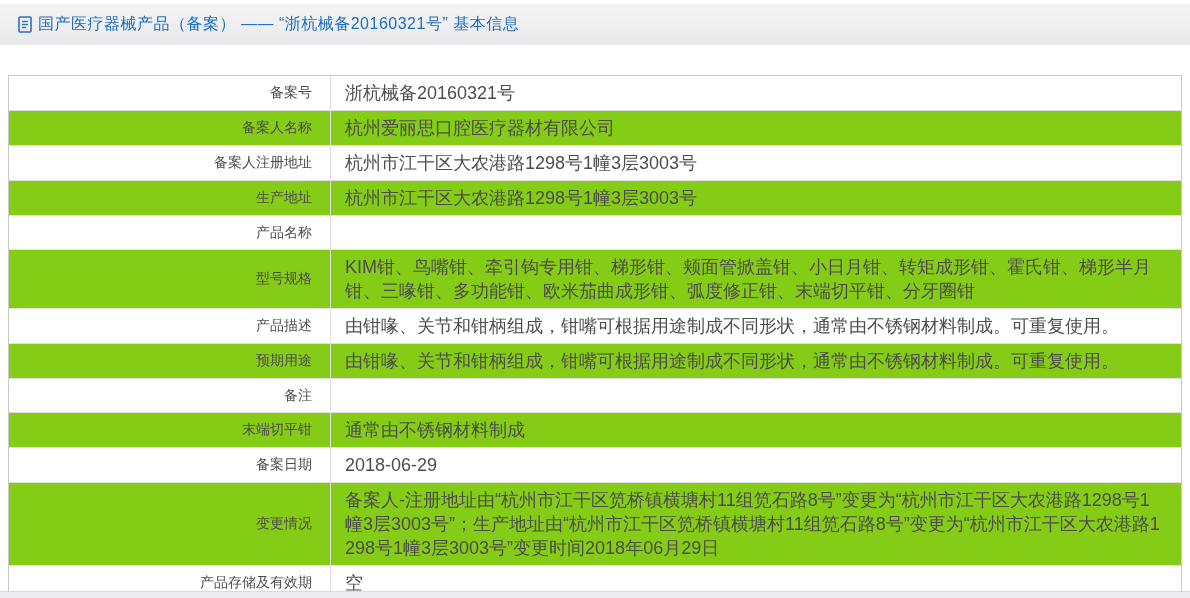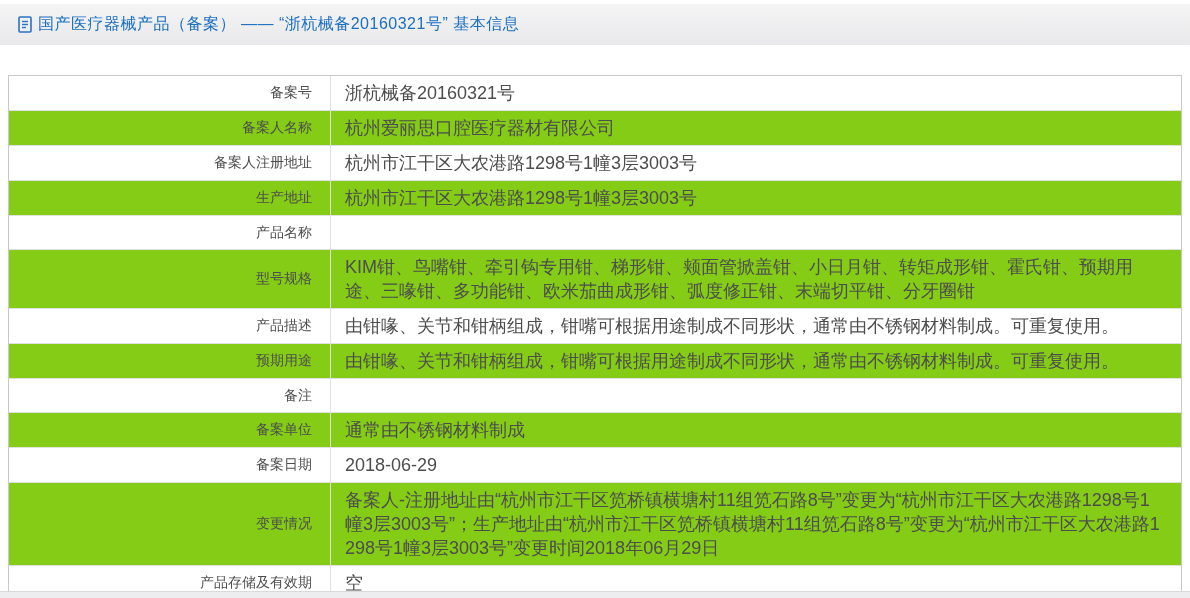--- a/index.html
+++ b/index.html
@@ -101,36 +101,36 @@
     </div>
     <div class="row alt">
       <div class="label-cell">生产地址</div>
       <div class="value-cell">杭州市江干区大农港路1298号1幢3层3003号</div>
     </div>
     <div class="row">
       <div class="label-cell">产品名称</div>
     </div>
     <div class="row alt">
       <div class="label-cell">型号规格</div>
-      <div class="value-cell">KIM钳、鸟嘴钳、牵引钩专用钳、梯形钳、颊面管掀盖钳、小日月钳、转矩成形钳、霍氏钳、预期用途、三喙钳、多功能钳、欧米茄曲成形钳、弧度修正钳、末端切平钳、分牙圈钳</div>
+      <div class="value-cell">KIM钳、鸟嘴钳、牵引钩专用钳、梯形钳、颊面管掀盖钳、小日月钳、转矩成形钳、霍氏钳、梯形半月钳、三喙钳、多功能钳、欧米茄曲成形钳、弧度修正钳、末端切平钳、分牙圈钳</div>
     </div>
     <div class="row">
       <div class="label-cell">产品描述</div>
       <div class="value-cell">由钳喙、关节和钳柄组成，钳嘴可根据用途制成不同形状，通常由不锈钢材料制成。可重复使用。</div>
     </div>
     <div class="row alt">
       <div class="label-cell">预期用途</div>
       <div class="value-cell">由钳喙、关节和钳柄组成，钳嘴可根据用途制成不同形状，通常由不锈钢材料制成。可重复使用。</div>
     </div>
     <div class="row">
       <div class="label-cell">备注</div>
       <div class="value-cell"></div>
     </div>
     <div class="row alt">
-      <div class="label-cell">备案单位</div>
+      <div class="label-cell">末端切平钳</div>
       <div class="value-cell">通常由不锈钢材料制成</div>
     </div>
     <div class="row">
       <div class="label-cell">备案日期</div>
       <div class="value-cell">2018-06-29</div>
     </div>
     <div class="row alt">
       <div class="label-cell">变更情况</div>
       <div class="value-cell">备案人-注册地址由“杭州市江干区笕桥镇横塘村11组笕石路8号”变更为“杭州市江干区大农港路1298号1幢3层3003号”；生产地址由“杭州市江干区笕桥镇横塘村11组笕石路8号”变更为“杭州市江干区大农港路1298号1幢3层3003号”变更时间2018年06月29日</div>
     </div>

